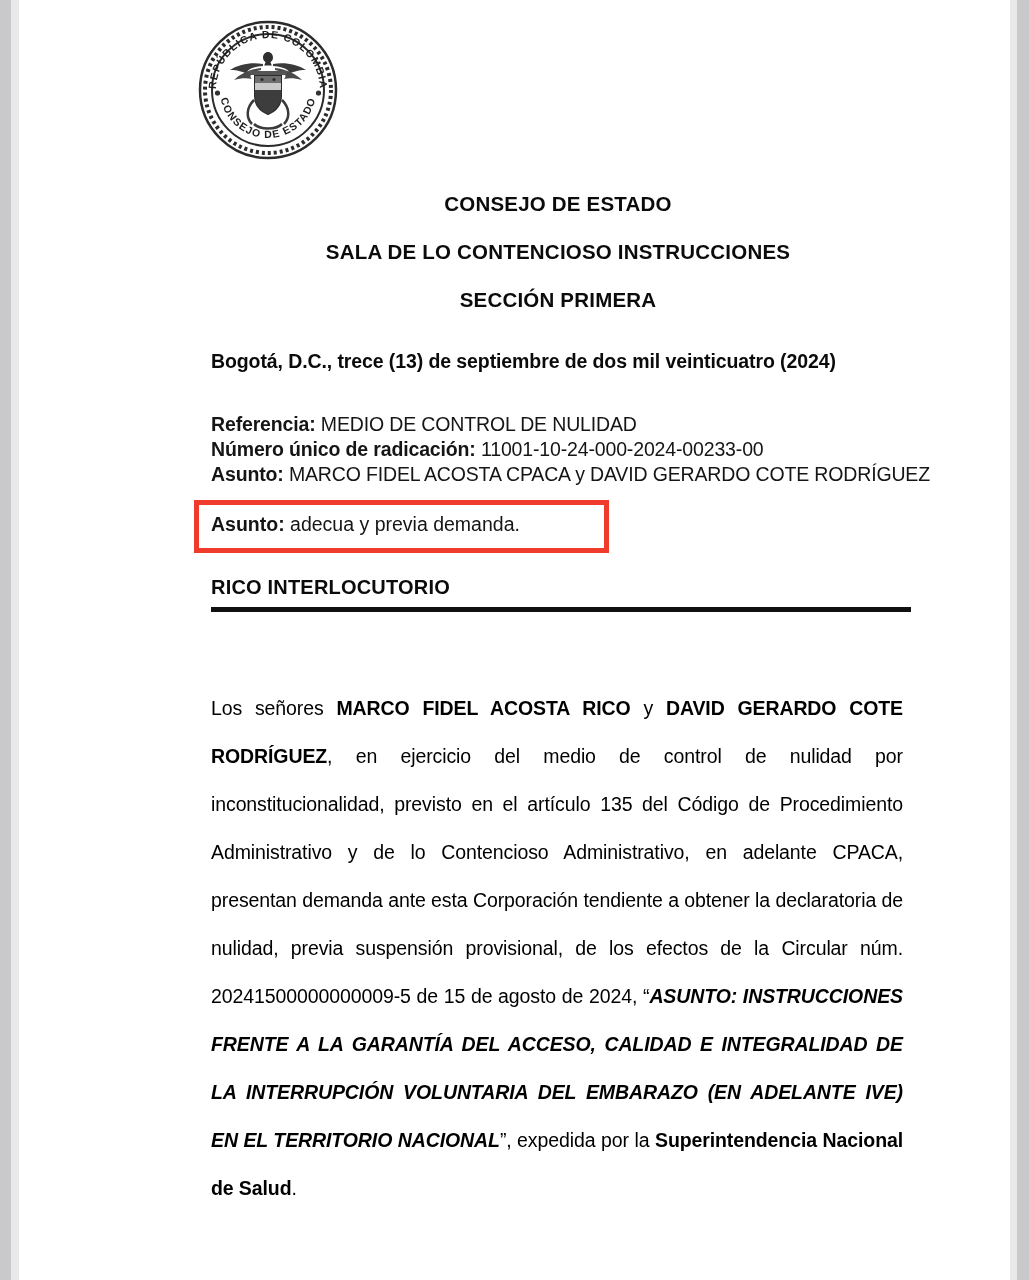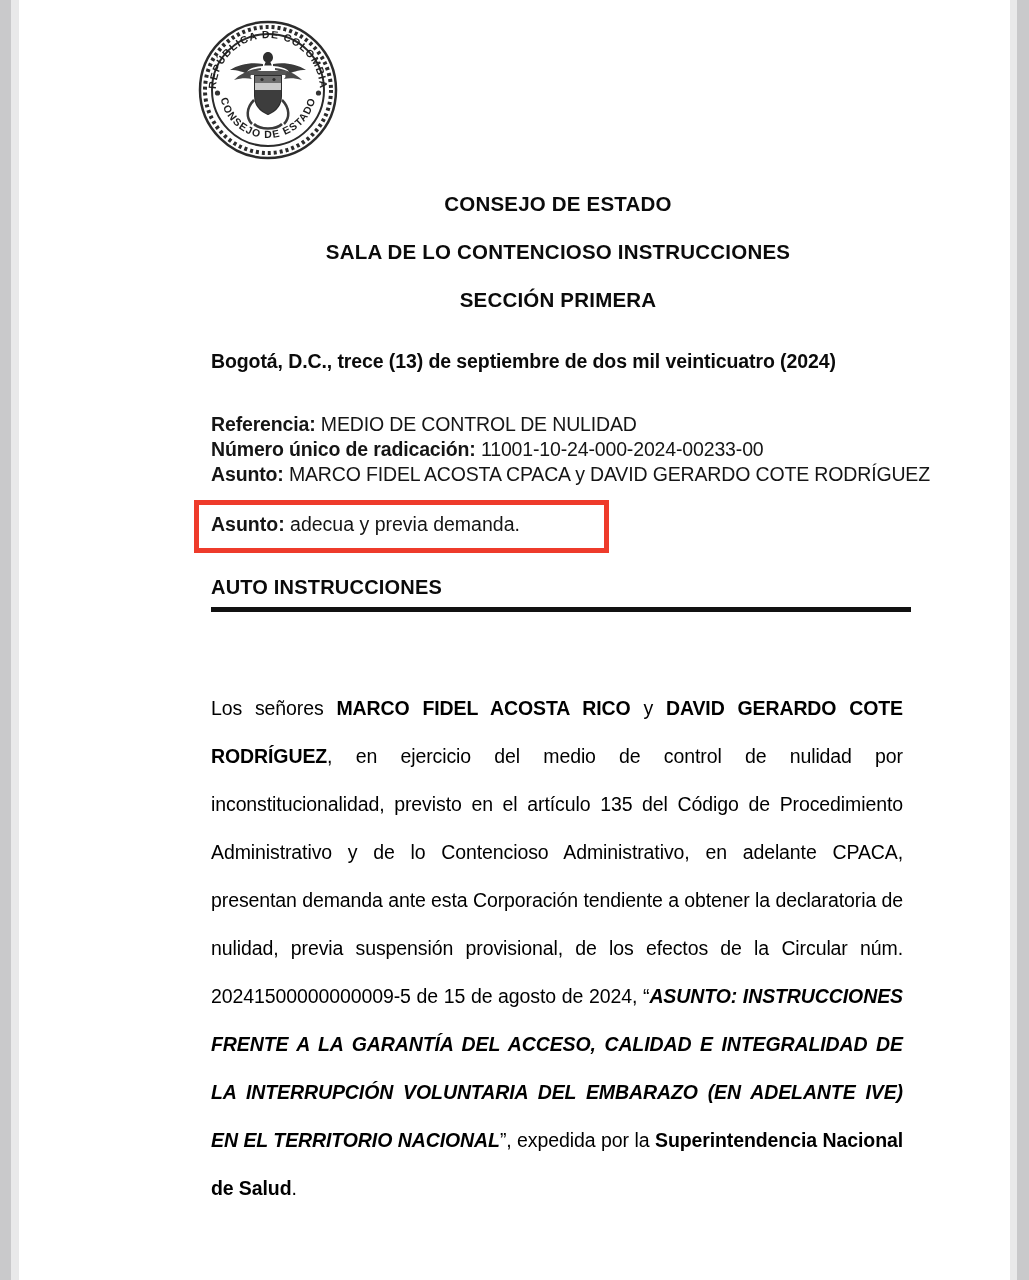--- a/index.html
+++ b/index.html
@@ -219,19 +219,19 @@
       <div class="ref-line">
         <span class="lbl">Asunto:</span><span class="val"> MARCO FIDEL ACOSTA CPACA y DAVID GERARDO COTE RODRÍGUEZ</span>
       </div>
     </div>
 
     <div class="asunto-box"></div>
     <div class="asunto-text">
       <span class="lbl">Asunto:</span><span class="val"> adecua y previa demanda.</span>
     </div>
 
-    <div class="auto-heading">AUTO INSTRUCCIONES</div>
+    <div class="auto-heading">RICO INTERLOCUTORIO</div>
     <div class="auto-rule"></div>
 
     <p class="body-copy"><span>Los señores </span><b>MARCO FIDEL ACOSTA RICO</b><span> y </span><b>DAVID GERARDO COTE RODRÍGUEZ</b><span>, en ejercicio del medio de control de nulidad por inconstitucionalidad, previsto en el artículo 135 del Código de Procedimiento Administrativo y de lo Contencioso Administrativo, en adelante CPACA, presentan demanda ante esta Corporación tendiente a obtener la declaratoria de nulidad, previa suspensión provisional, de los efectos de la Circular núm. 20241500000000009-5 de 15 de agosto de 2024, “</span><span class="quoted">ASUNTO: INSTRUCCIONES FRENTE A LA GARANTÍA DEL ACCESO, CALIDAD E INTEGRALIDAD DE LA INTERRUPCIÓN VOLUNTARIA DEL EMBARAZO (EN ADELANTE IVE) EN EL TERRITORIO NACIONAL</span><span>”, expedida por la </span><b>Superintendencia Nacional de Salud</b><span>.</span></p>
 
   </div>
 </div>
 
 </body></html>

